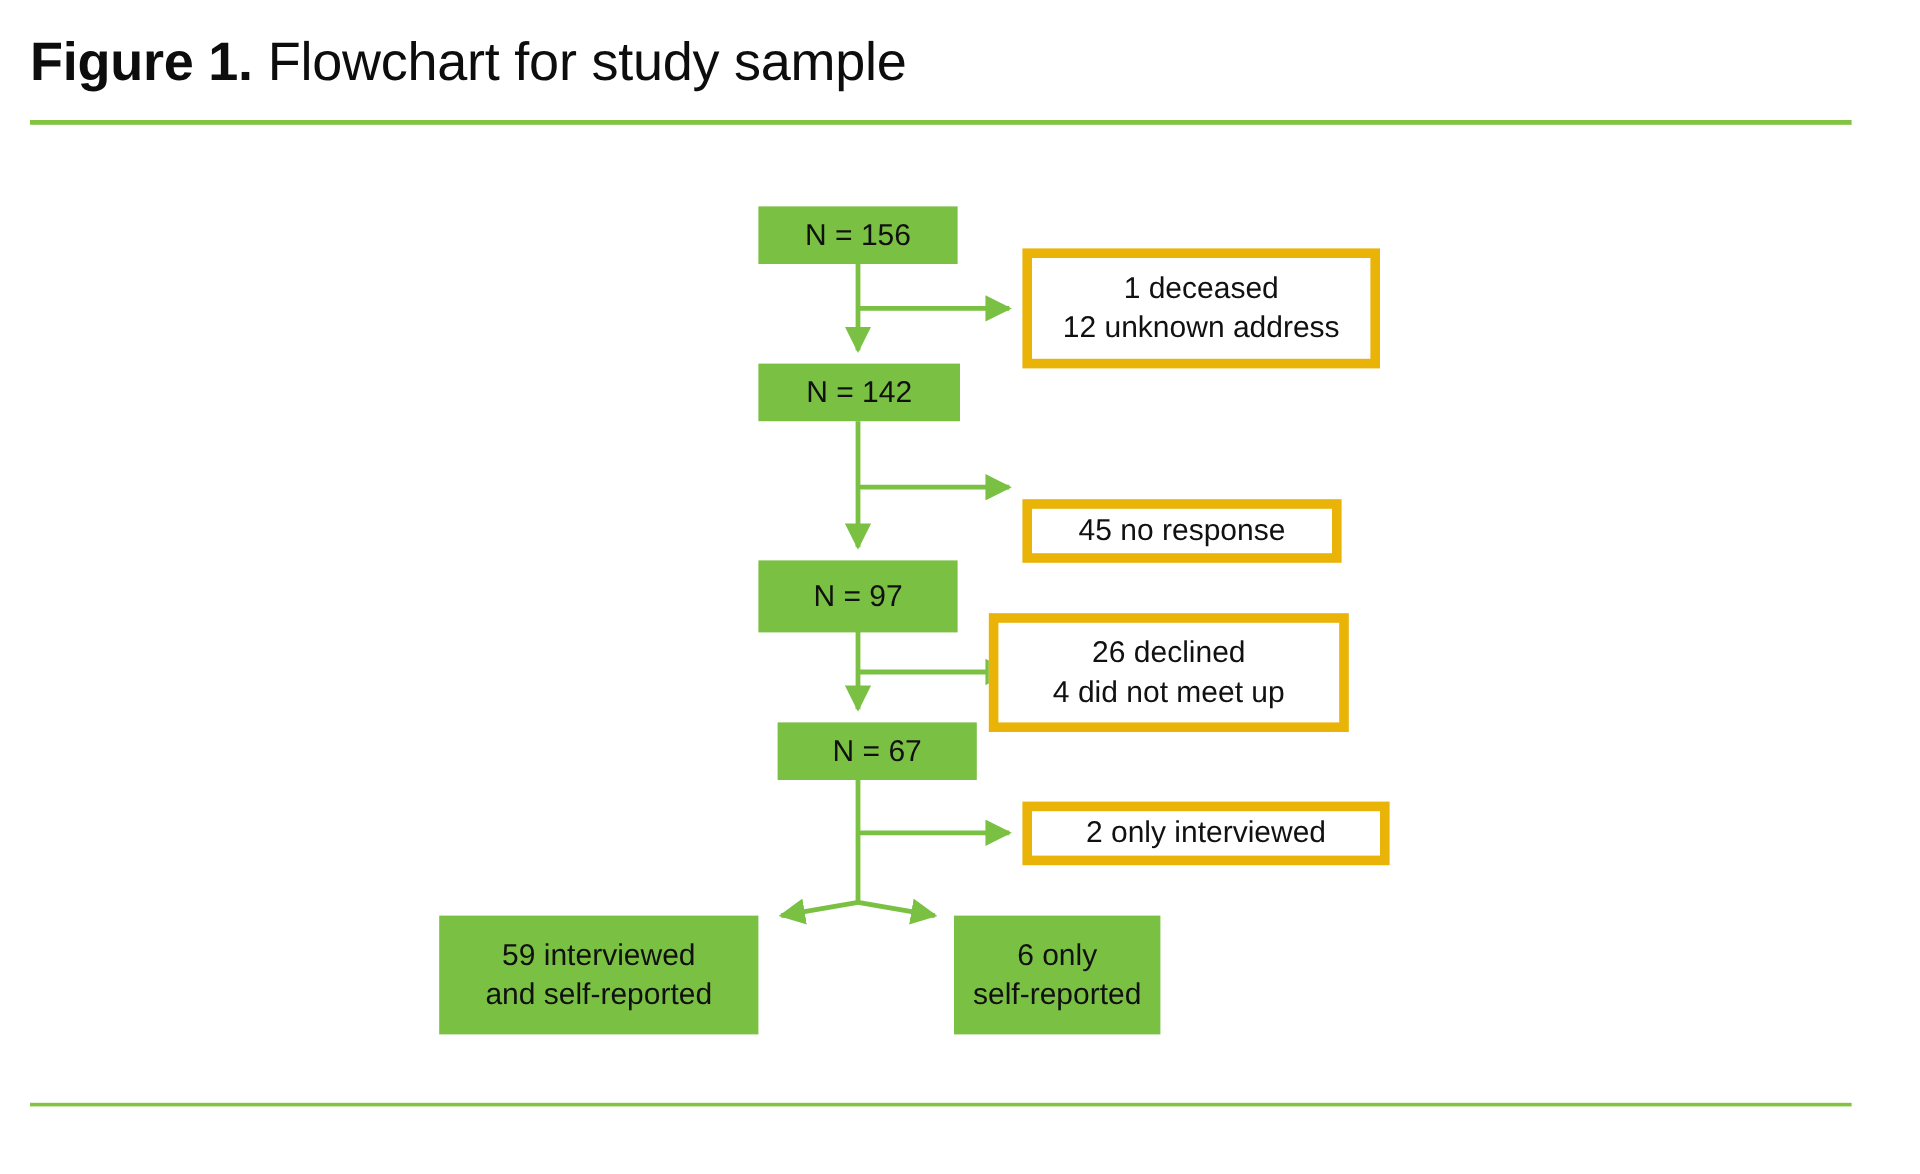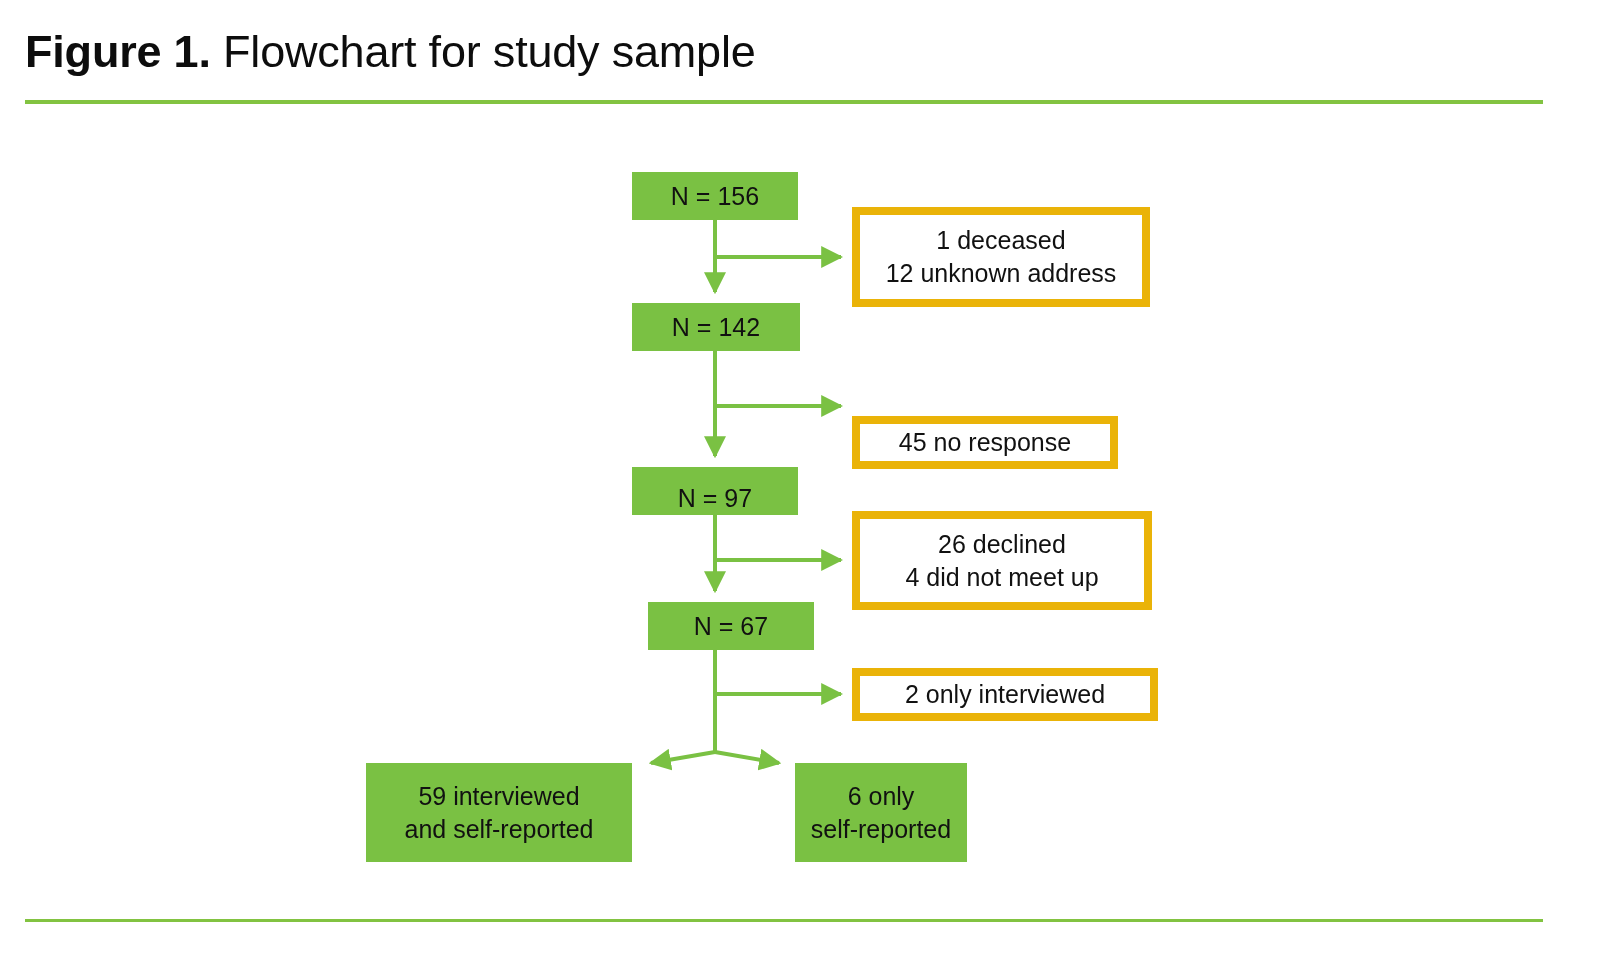--- a/index.html
+++ b/index.html
@@ -88,27 +88,27 @@
     border: 8px solid #eab308;
   }
   .node .line {
     display: block;
     white-space: nowrap;
   }
 
   
   #node-n156 { left: 632px; top: 172px;  width: 166px; height: 48px; }
   #node-n142 { left: 632px; top: 303px;  width: 168px; height: 48px; }
-  #node-n97  { left: 632px; top: 467px;  width: 166px; height: 48px; justify-content: flex-end; }
+  #node-n97  { left: 632px; top: 467px;  width: 166px; height: 60px; }
   #node-n67  { left: 648px; top: 602px;  width: 166px; height: 48px; }
 
   
   #node-excl1 { left: 852px; top: 207px; width: 298px; height: 100px; }
   #node-excl2 { left: 852px; top: 380px; width: 266px; height: 53px; margin-top: 36px; }
-  #node-excl3 { left: 852px; top: 511px; width: 300px; height: 99px; }
+  #node-excl3 { left: 824px; top: 511px; width: 300px; height: 99px; }
   #node-excl4 { left: 852px; top: 668px; width: 306px; height: 53px; }
 
   
   #node-term-left  { left: 366px; top: 763px; width: 266px; height: 99px; }
   #node-term-right { left: 795px; top: 763px; width: 172px; height: 99px; }
 
   
   #connectors {
     position: absolute;
     left: 0;

